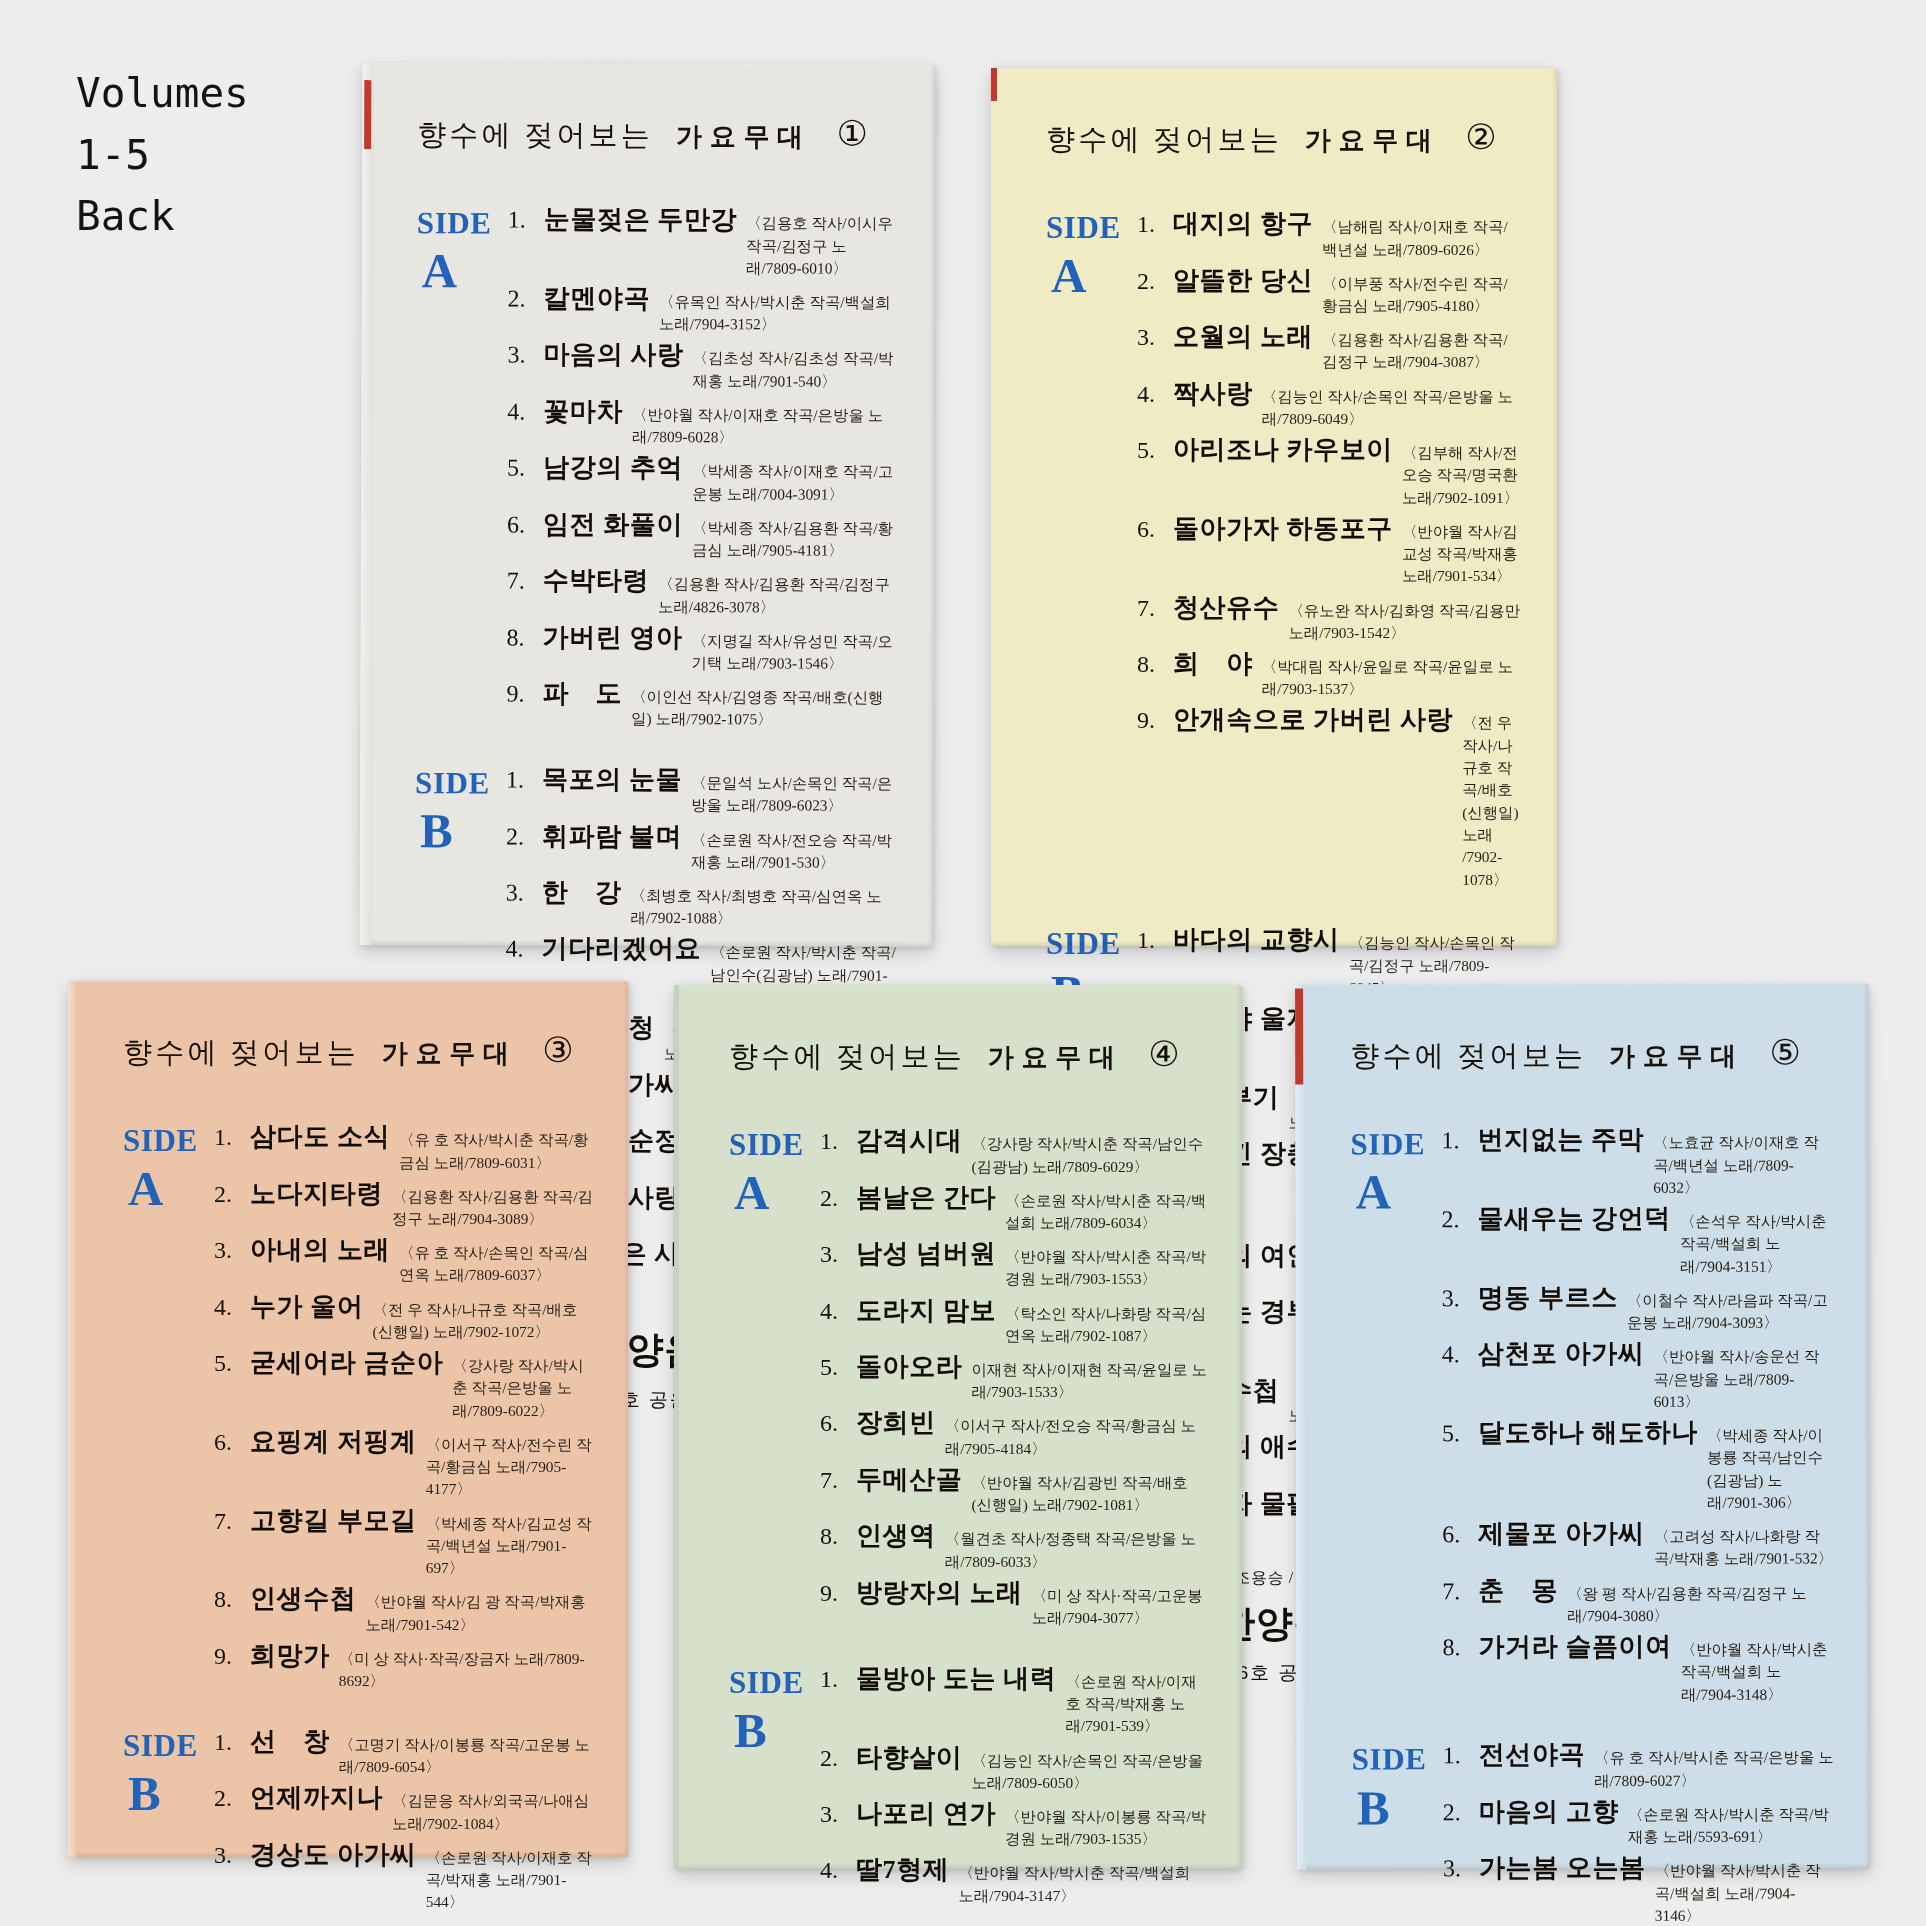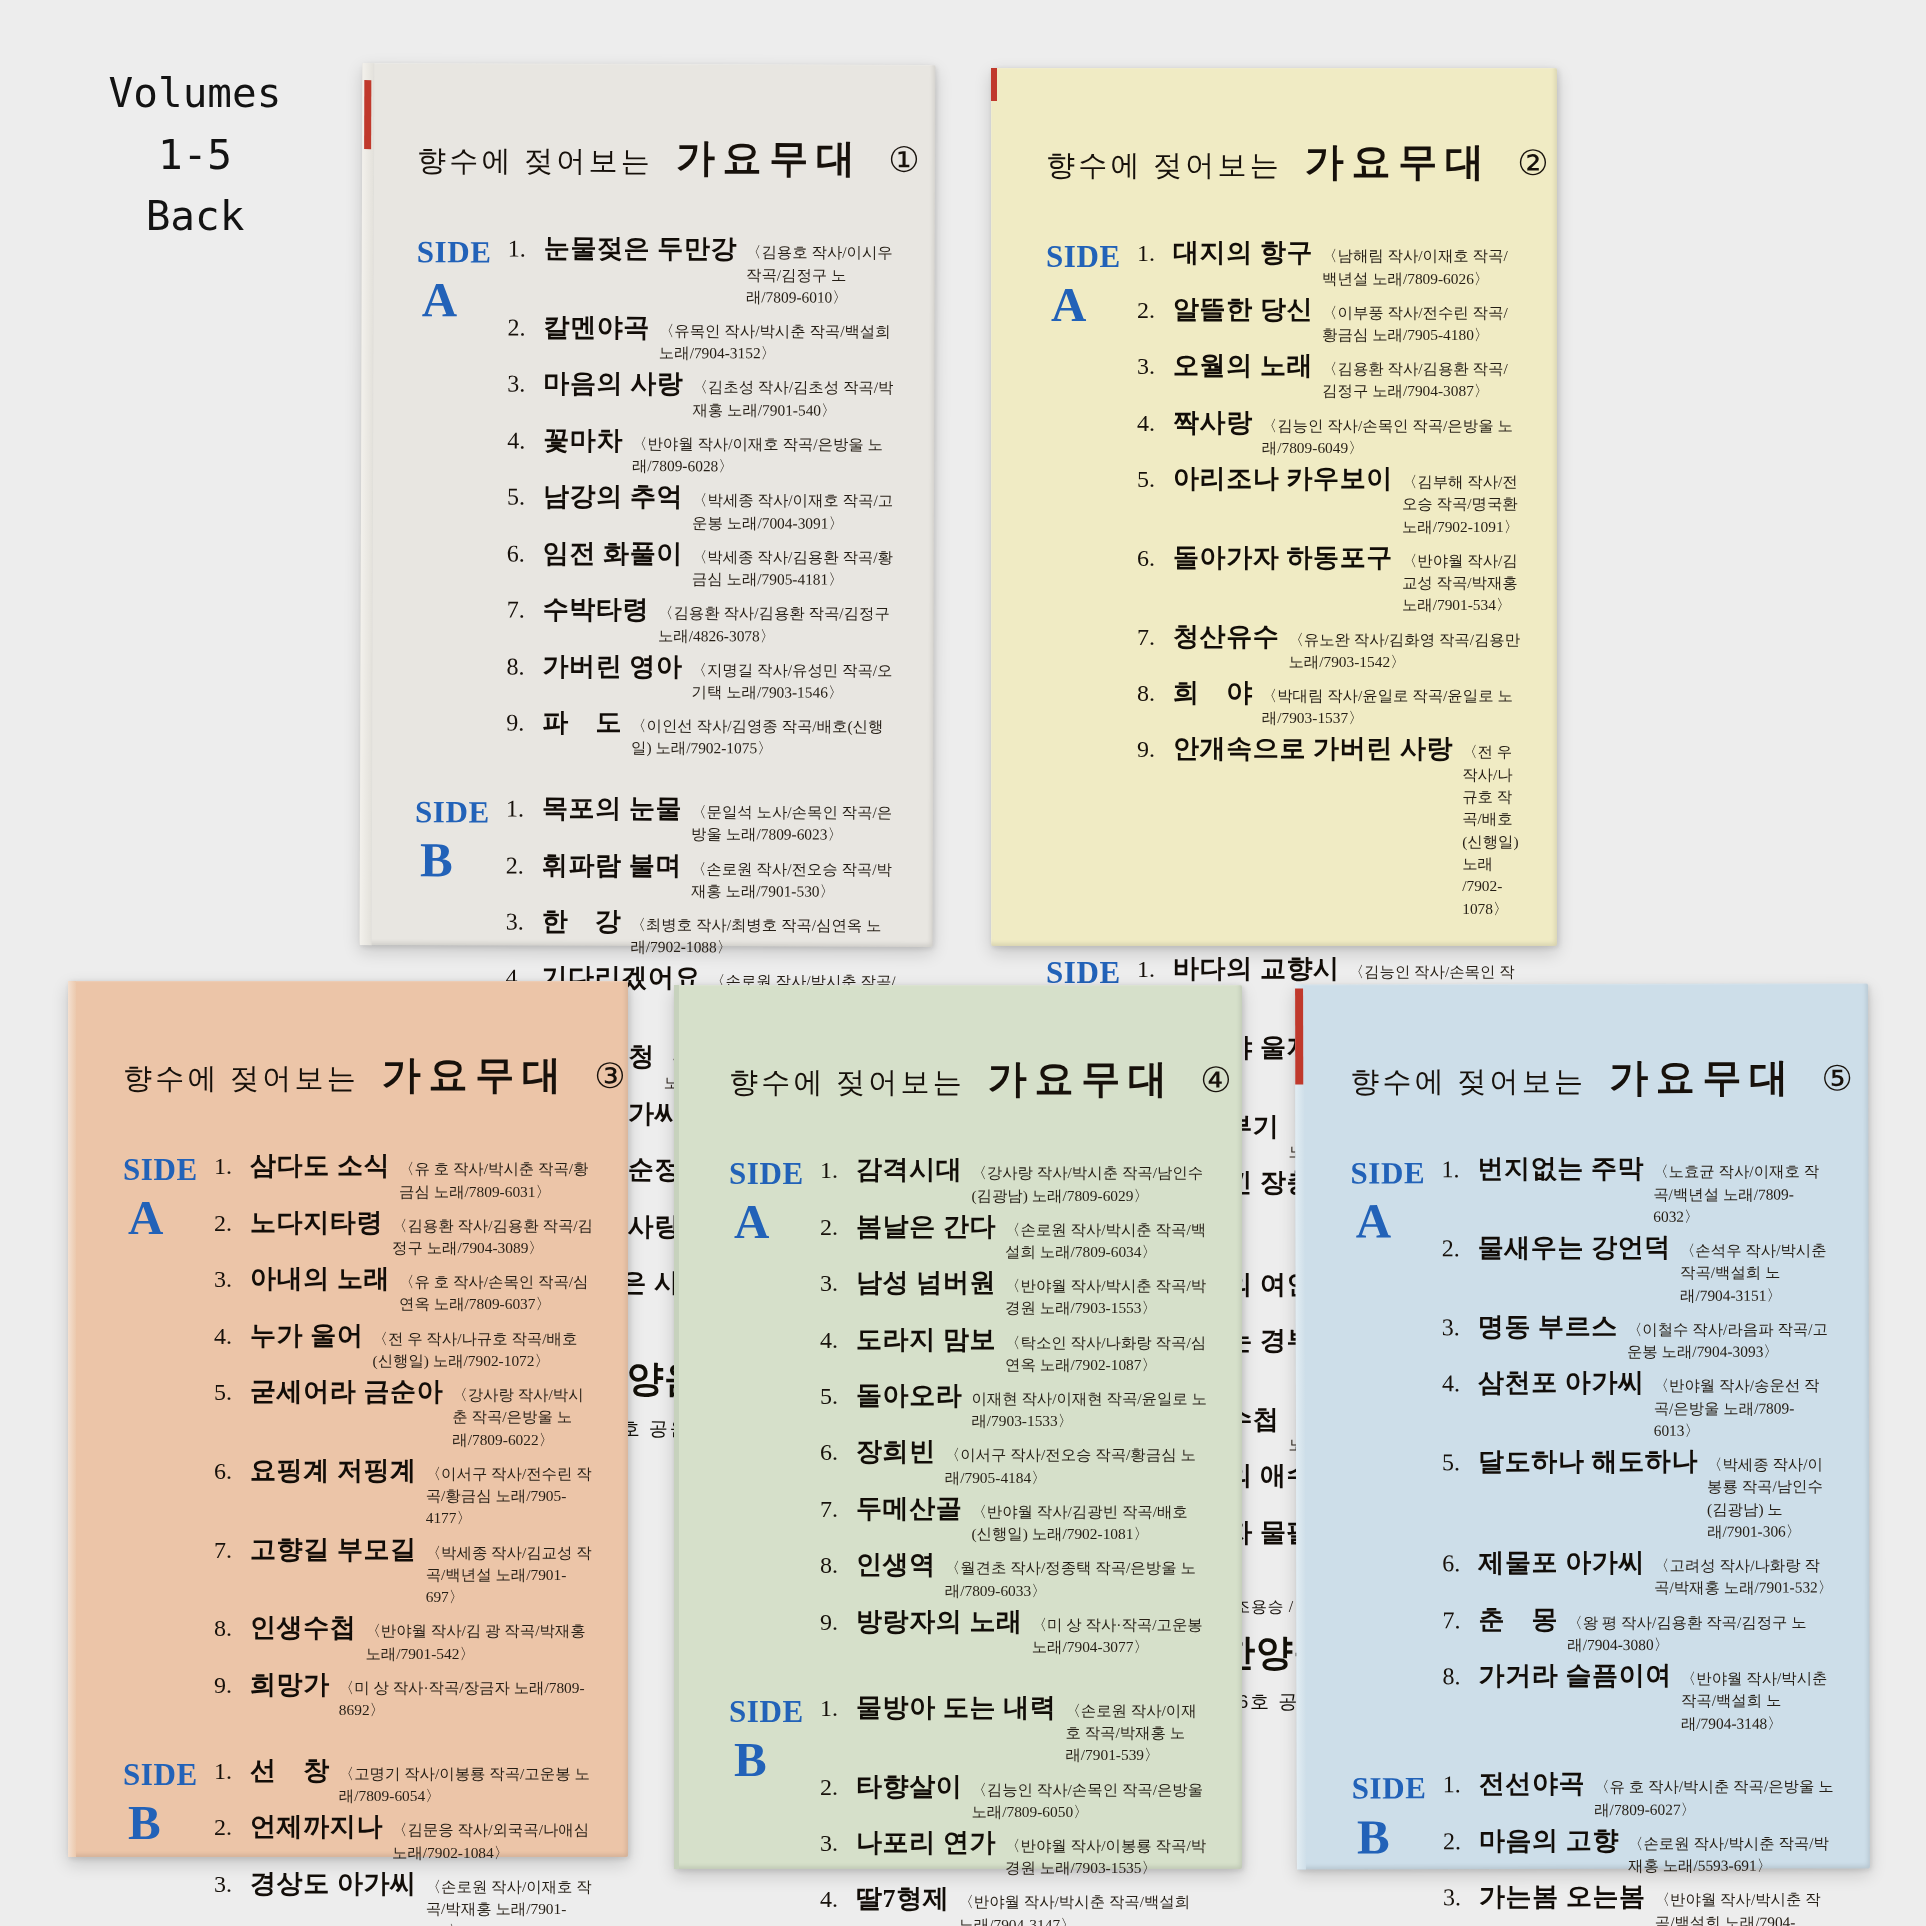--- a/index.html
+++ b/index.html
@@ -5,21 +5,21 @@
   html,body { margin:0; padding:0; }
   body {
     width:1926px; height:1926px; position:relative; overflow:hidden;
     background:#ededed;
     font-family:"Liberation Serif", serif;
     color:#17110b;
   }
   .photo-label {
     position:absolute; left:76px; top:63px; width:238px;
     font-family:"DejaVu Sans Mono", monospace;
-    font-size:41px; line-height:1.5; text-align:center; color:#131313;
+    font-size:41px; line-height:1.5; color:#131313;
   }
   .card {
     position:absolute; box-sizing:border-box; border-radius:1.9px;
     background:var(--bg,#eee);
     box-shadow:0 6.4px 16.7px rgba(0,0,0,.16), 1.3px 1.9px 5.1px rgba(0,0,0,.10);
     padding:32px 35px 22px 55px;
     display:flex; flex-direction:column;
   }
   .card::after {
     content:""; position:absolute; inset:0; border-radius:1.9px; pointer-events:none;
@@ -36,21 +36,21 @@
   .card3 .spine { width:8.3px; background:linear-gradient(90deg,#f4e0d0,#ecc9ad); }
   .card4 .spine { width:5.1px;  background:#c7d2bd; }
   .card5 .spine { width:9px; background:linear-gradient(90deg,#e2edf3,#cfdfe9); }
   .spine-red { position:absolute; z-index:2; background:var(--red,#c0392c); }
   .card1 .spine-red { left:1.9px; top:16.7px; width:7px; height:69px; }
   .card2 .spine-red { left:0; top:0; width:5.8px; height:33px; }
   .card5 .spine-red { left:0; top:3.9px; width:7.7px; height:96px; }
 
   .title-row { display:flex; align-items:baseline; gap:23px; margin-top:16.7px; white-space:nowrap; }
   .t-prefix { font-size:29px; letter-spacing:3.2px; }
-  .t-main   { font-size:39px; font-weight:bold; letter-spacing:7.7px;margin-top:18px; }
+  .t-main   { font-size:26px; font-weight:bold; letter-spacing:7.7px; }
   .t-num    { font-size:35px; margin-left:2.6px; }
 
   .rule {
     height:7px; margin-top:21px; border-radius:1.3px;
     background:var(--rule,#aaa);
     background-image:repeating-linear-gradient(90deg, rgba(255,255,255,.28) 0 1.9px, rgba(0,0,0,0) 1.9px 5.8px);
   }
 
   .side { display:grid; grid-template-columns:91px 1fr; margin-top:29.5px; }
   .side-label  { color:var(--blue,#2262b8); font-weight:bold; }

